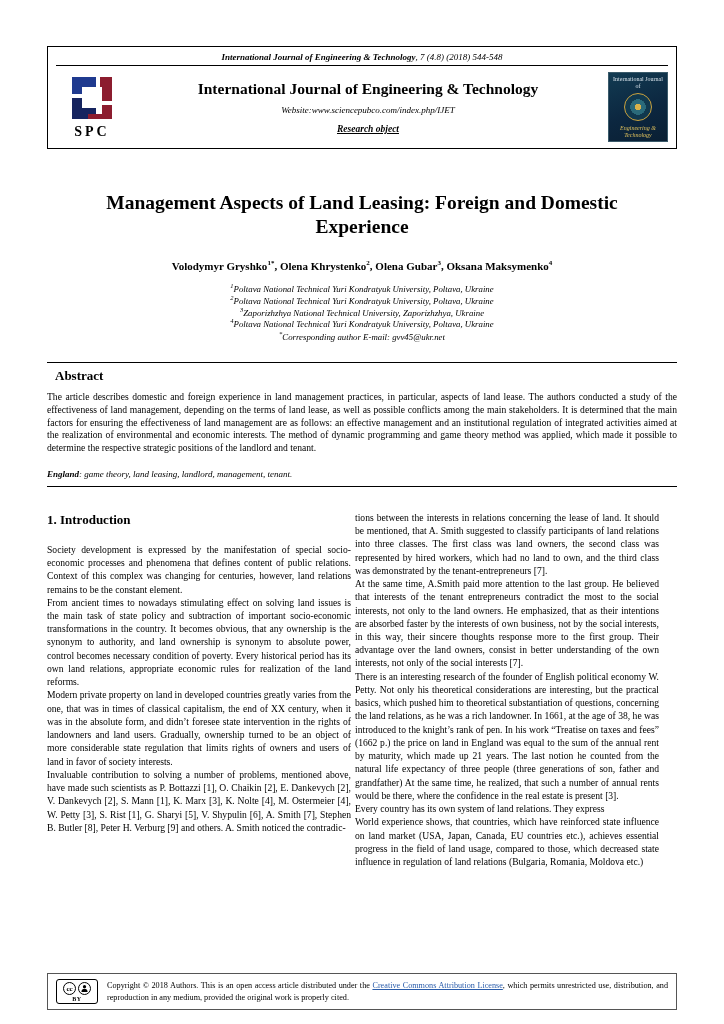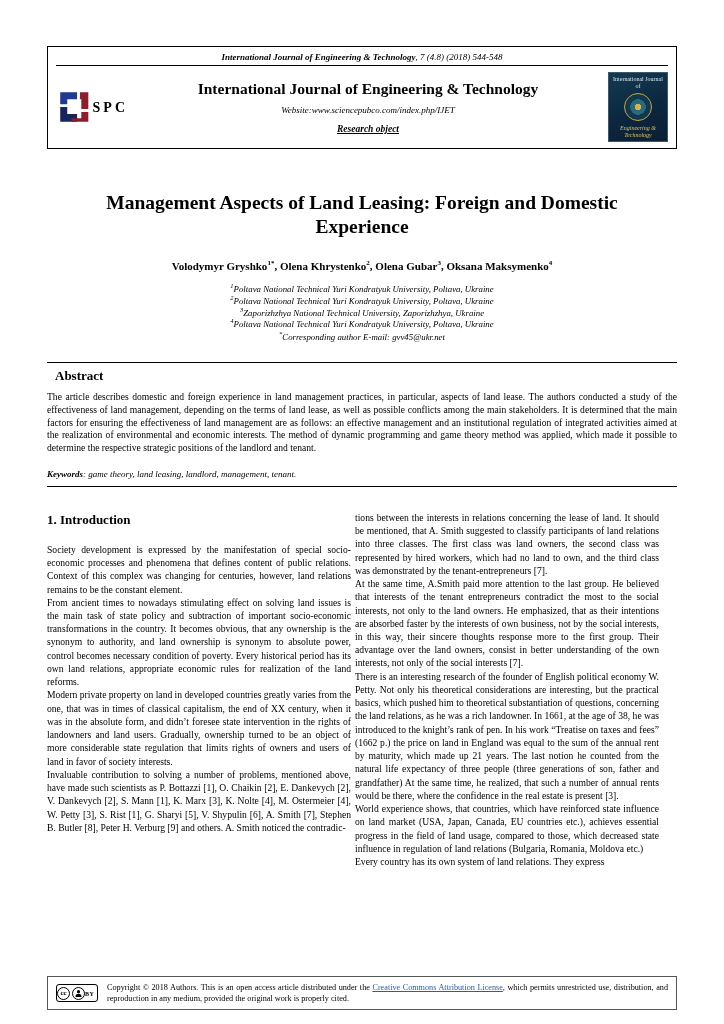--- a/index.html
+++ b/index.html
@@ -22,21 +22,21 @@
   .journal-ref {
     text-align: center;
     font-size: 9px;
     font-style: italic;
     padding-bottom: 3px;
     border-bottom: 1px solid #000;
     margin-bottom: 6px;
   }
   .journal-ref .ref-name { font-weight: bold; }
   .header-row { display: flex; align-items: center; }
-  .logo-wrap { width: 72px; display: flex; flex-direction: row; align-items: center; }
+  .logo-wrap { width: 72px; display: flex; flex-direction: column; align-items: center; }
   .logo-text { font-weight: bold; font-size: 14px; letter-spacing: 3px; margin-top: 2px; }
   .header-center { flex: 1; text-align: center; padding: 0 6px; }
   .journal-name { font-size: 15.5px; font-weight: bold; margin-bottom: 7px; }
   .website { font-size: 9px; font-style: italic; margin-bottom: 9px; }
   .paper-type { font-size: 9.5px; font-weight: bold; font-style: italic; text-decoration: underline; }
   .cover {
     width: 60px; height: 70px;
     background: linear-gradient(160deg, #123b52 0%, #0c2740 55%, #0a1f33 100%);
     border: 1px solid #3a5a6a;
     display: flex; flex-direction: column; align-items: center; justify-content: flex-start;
@@ -86,21 +86,21 @@
   .footer-box {
     position: absolute; left: 47px; right: 47px; bottom: 14px;
     border: 1px solid #555;
     display: flex; align-items: center; gap: 9px;
     padding: 5px 8px;
   }
   .cc-badge {
     flex: 0 0 auto;
     border: 1px solid #000; border-radius: 3px;
     width: 42px; padding: 2px 0 1px 0;
-    display: flex; flex-direction: row; align-items: center;
+    display: flex; flex-direction: column; align-items: center;
   }
   .cc-row { display: flex; gap: 2px; }
   .cc-circle {
     width: 13px; height: 13px; border: 1.2px solid #000; border-radius: 50%;
     display: inline-flex; align-items: center; justify-content: center;
     font-size: 7px; font-weight: bold;
   }
   .by-label { font-size: 6px; font-weight: bold; margin-top: 1px; letter-spacing: 0.5px; }
   .footer-text { font-size: 8.2px; font-weight: normal; line-height: 1.35; text-align: justify; }
   .license-link { color: #2a5caa; text-decoration: underline; cursor: pointer; }
@@ -144,38 +144,38 @@
       <div class="affiliation-line"><sup>2</sup>Poltava National Technical Yuri Kondratyuk University, Poltava, Ukraine</div>
       <div class="affiliation-line"><sup>3</sup>Zaporizhzhya National Technical University, Zaporizhzhya, Ukraine</div>
       <div class="affiliation-line"><sup>4</sup>Poltava National Technical Yuri Kondratyuk University, Poltava, Ukraine</div>
       <div class="affiliation-line corresponding"><sup>*</sup>Corresponding author E-mail: gvv45@ukr.net</div>
     </div>
 
   <div class="rule"></div>
   <div class="abstract-heading">Abstract</div>
   <p class="abstract-text">The article describes domestic and foreign experience in land management practices, in particular, aspects of land lease. The authors conducted a study of the effectiveness of land management, depending on the terms of land lease, as well as possible conflicts among the main stakeholders. It is determined that the main factors for ensuring the effectiveness of land management are as follows: an effective management and an institutional regulation of integrated activities aimed at the realization of environmental and economic interests. The method of dynamic programming and game theory method was applied, which made it possible to determine the respective strategic positions of the landlord and tenant.</p>
   <p class="keywords">
-    <span class="kw-label">Keywords</span><span>: game theory, land leasing, landlord, management, tenant.</span>
+    <span class="kw-label">England</span><span>: game theory, land leasing, landlord, management, tenant.</span>
   </p>
   <div class="rule rule-bottom"></div>
 
   <div class="columns">
     <div class="col" id="col-left">
         <div class="section-heading">1. Introduction</div>
         <p class="body-para">Society development is expressed by the manifestation of special socio-economic processes and phenomena that defines content of public relations. Context of this complex was changing for centuries, however, land relations remains to be the constant element.</p>
         <p class="body-para">From ancient times to nowadays stimulating effect on solving land issues is the main task of state policy and subtraction of important socio-economic transformations in the country. It becomes obvious, that any ownership is the synonym to authority, and land ownership is synonym to absolute power, control becomes necessary condition of poverty. Every historical period has its own land relations, appropriate economic rules for realization of the land reforms.</p>
         <p class="body-para">Modern private property on land in developed countries greatly varies from the one, that was in times of classical capitalism, the end of XX century, when it was in the absolute form, and didn’t foresee state intervention in the rights of landowners and land users. Gradually, ownership turned to be an object of more considerable state regulation that limits rights of owners and users of land in favor of society interests.</p>
         <p class="body-para">Invaluable contribution to solving a number of problems, mentioned above, have made such scientists as P. Bottazzi [1], O. Chaikin [2], E. Dankevych [2], V. Dankevych [2], S. Mann [1], K. Marx [3], K. Nolte [4], M. Ostermeier [4], W. Petty [3], S. Rist [1], G. Sharyi [5], V. Shypulin [6], A. Smith [7], Stephen B. Butler [8], Peter H. Verburg [9] and others. A. Smith noticed the contradic-</p>
       </div>
     <div class="col" id="col-right">
         <p class="body-para">tions between the interests in relations concerning the lease of land. It should be mentioned, that A. Smith suggested to classify participants of land relations into three classes. The first class was land owners, the second class was represented by hired workers, which had no land to own, and the third class was demonstrated by the tenant-entrepreneurs [7].</p>
         <p class="body-para">At the same time, A.Smith paid more attention to the last group. He believed that interests of the tenant entrepreneurs contradict the most to the social interests, not only to the land owners. He emphasized, that as their intentions are absorbed faster by the interests of own business, not by the social interests, in this way, their sincere thoughts response more to the first group. Their advantage over the land owners, consist in better understanding of the own interests, not only of the social interests [7].</p>
         <p class="body-para">There is an interesting research of the founder of English political economy W. Petty. Not only his theoretical considerations are interesting, but the practical basics, which pushed him to theoretical substantiation of questions, concerning the land relations, as he was a rich landowner. In 1661, at the age of 38, he was introduced to the knight’s rank of pen. In his work “Treatise on taxes and fees” (1662 p.) the price on land in England was equal to the sum of the annual rent by maturity, which made up 21 years. The last notion he counted from the natural life expectancy of three people (three generations of son, father and grandfather) At the same time, he realized, that such a number of annual rents would be there, where the confidence in the real estate is present [3].</p>
+        <p class="body-para">Every country has its own system of land relations. They express</p>
         <p class="body-para">World experience shows, that countries, which have reinforced state influence on land market (USA, Japan, Canada, EU countries etc.), achieves essential progress in the field of land usage, compared to those, which decreased state influence in regulation of land relations (Bulgaria, Romania, Moldova etc.)</p>
-        <p class="body-para">Every country has its own system of land relations. They express</p>
       </div>
   </div>
 
 </div>
 
 <div class="footer-box">
   <div class="cc-badge">
     <div class="cc-row">
       <span class="cc-circle">cc</span>
       <span class="cc-circle">

